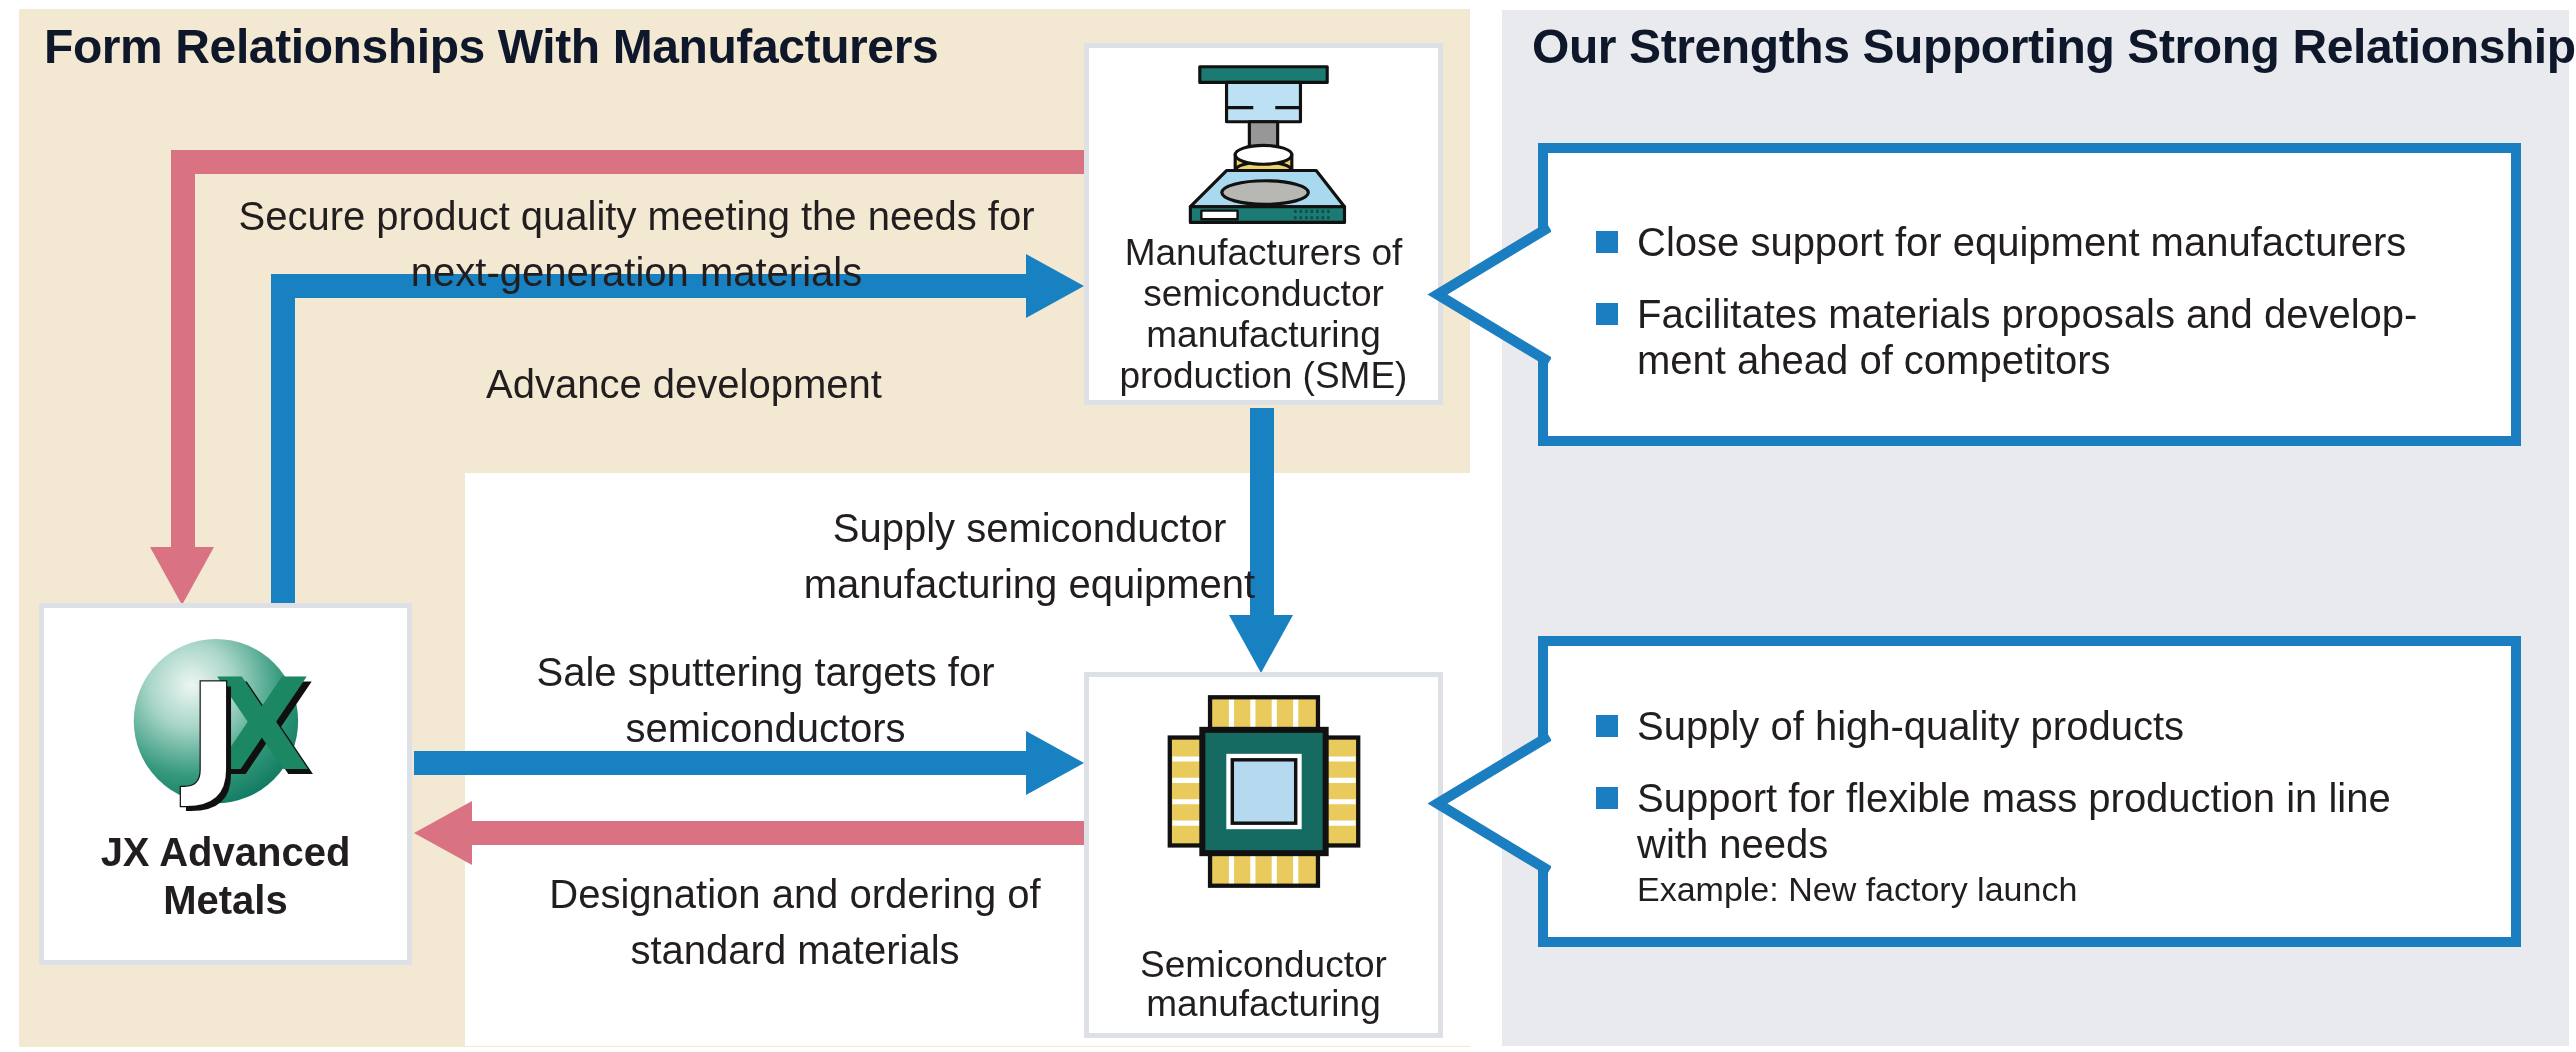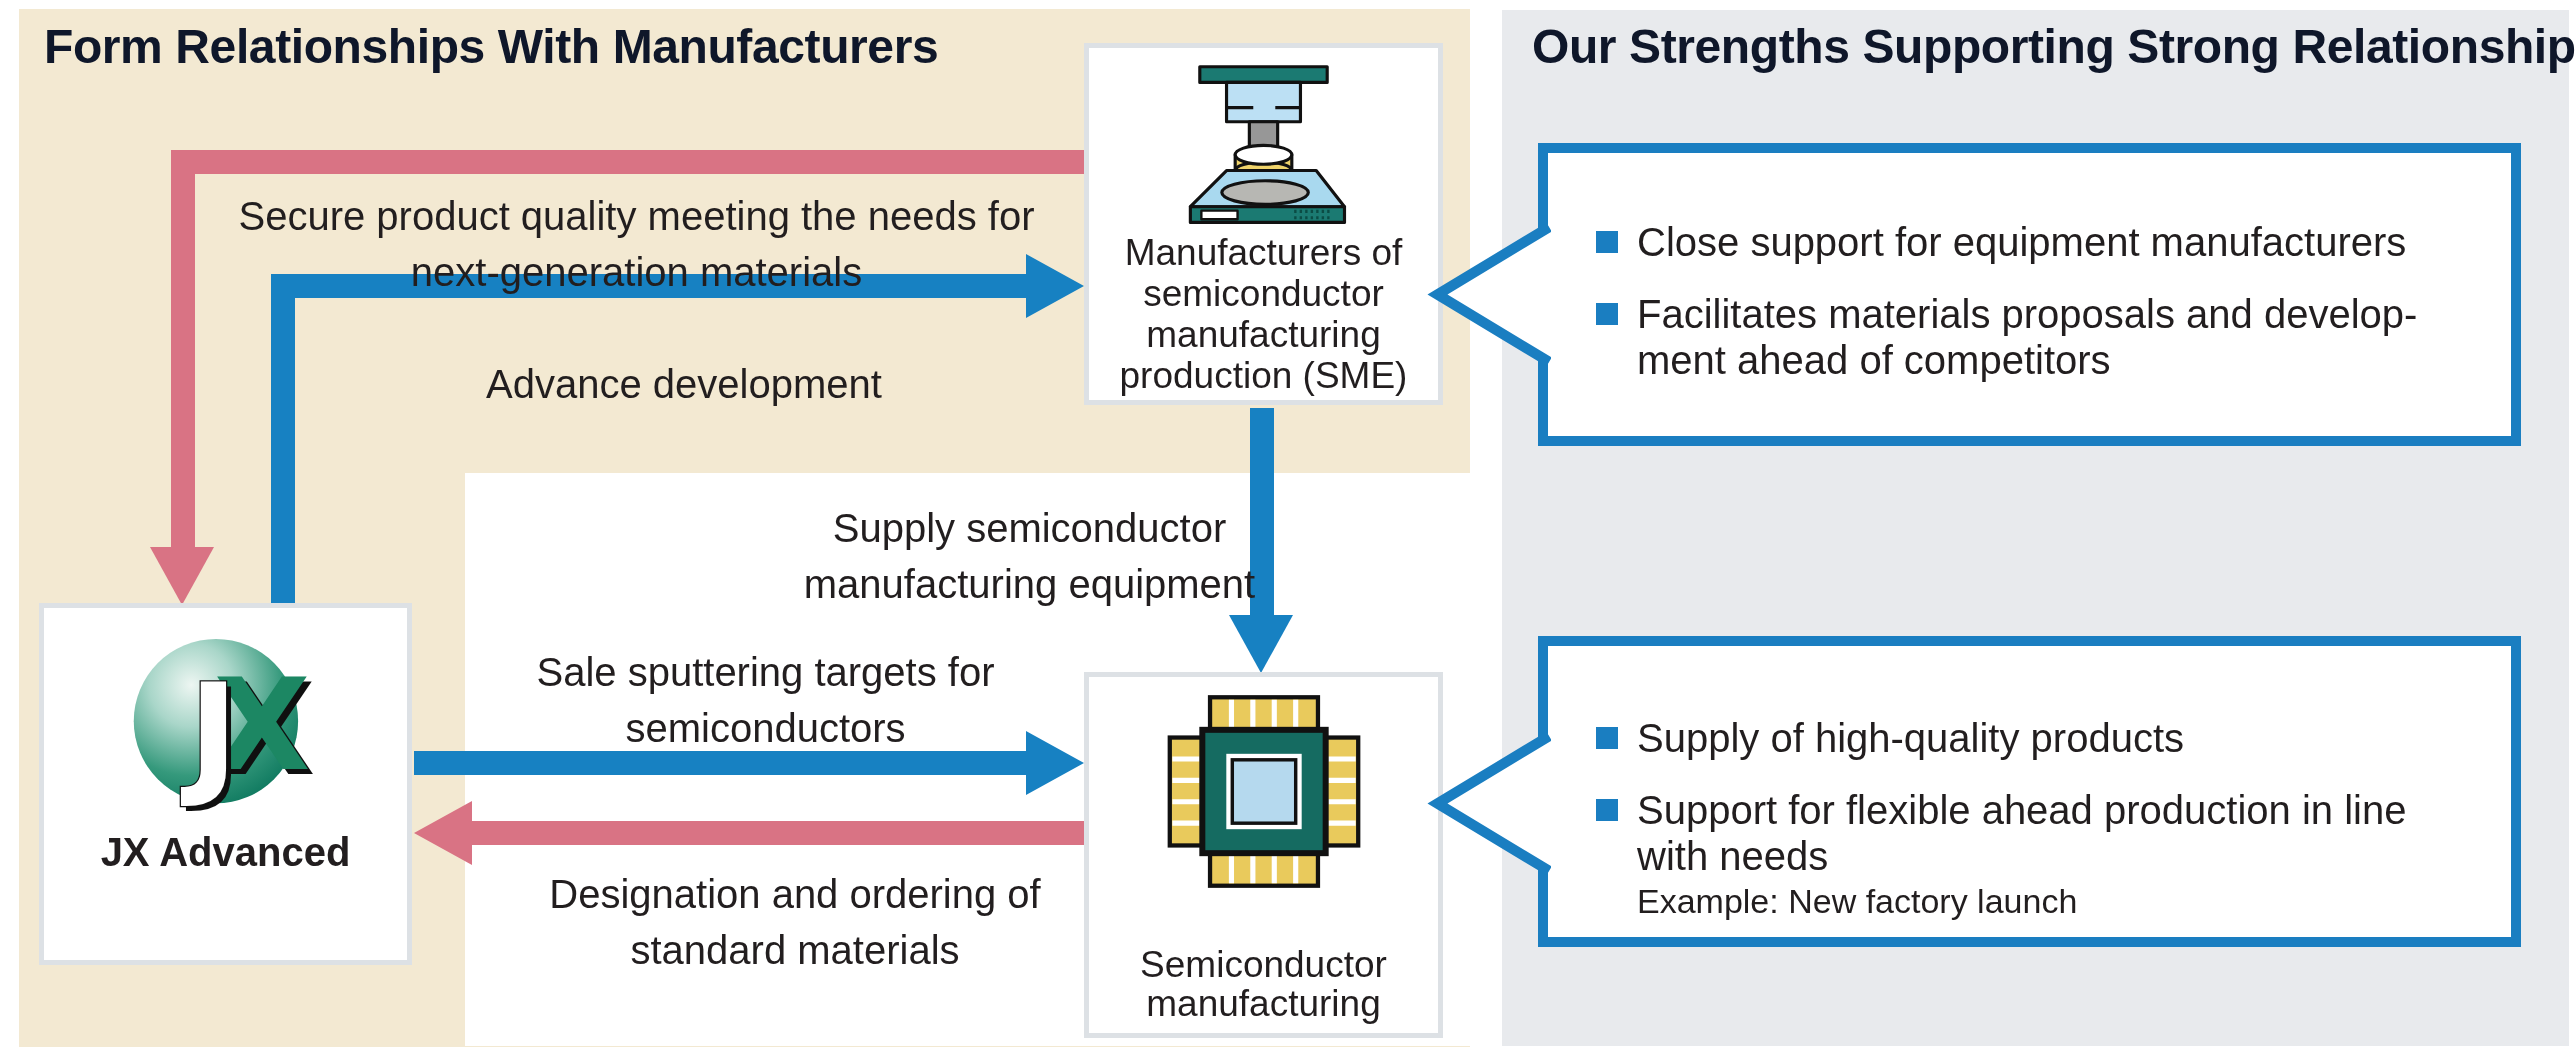--- a/index.html
+++ b/index.html
@@ -49,21 +49,21 @@
   .ebox-jx .cap { margin-top:3.4px; font-size:40px; font-weight:bold; line-height:48px; }
   .ebox-semi .icon { margin-top:10.3px; }
   .ebox-semi .cap { margin-top:auto; margin-bottom:10.3px; line-height:39px; }
 
   
   .callout { position:absolute; left:1538px; width:983px; background:#fff; border:10.3px solid #1A7EC1; box-sizing:border-box; }
   .callout-1 { top:143px; height:303px; }
   .callout-2 { top:636px; height:311px; }
   .callout .content { box-sizing:border-box; padding-left:48px; padding-right:26px; }
   .callout-1 .content { padding-top:66px; }
-  .callout-2 .content { padding-top:57px;margin-top:12px; }
+  .callout-2 .content { padding-top:57px; }
   .bullet-item { display:flex; margin-bottom:26px; font-size:40px; line-height:46px; }
   .bullet-item .sq { flex:none; width:22px; height:22px; background:#1A7EC1; margin:12px 19px 0 0; }
   .bullet-item .lines div { white-space:nowrap; }
   .example { font-size:34px; line-height:39px; margin:3.4px 0 0 41px; white-space:nowrap; }
   .pointer { position:absolute; }
   .callout-1 .pointer { left:-121px; top:69px; }
   .callout-2 .pointer { left:-121px; top:85px; }
 </style>
 </head>
 <body>
@@ -152,20 +152,21 @@
         </defs>
         <circle cx="118" cy="112" r="98" fill="url(#jxg)"></circle>
         <text x="179" y="175" font-family="DejaVu Sans, sans-serif" font-size="150" font-weight="bold" text-anchor="middle" fill="#101010">X</text>
         <text x="173" y="169" font-family="DejaVu Sans, sans-serif" font-size="150" font-weight="bold" text-anchor="middle" fill="#1C8763">X</text>
         <text x="121" y="187" font-family="DejaVu Sans, sans-serif" font-size="160" font-weight="bold" text-anchor="middle" fill="#101010">J</text>
         <text x="115" y="181" font-family="DejaVu Sans, sans-serif" font-size="160" font-weight="bold" text-anchor="middle" fill="#FFFFFF" stroke="#111" stroke-width="3" paint-order="stroke">J</text>
       </svg>
     </div>
     <div class="cap">
       <div>JX Advanced</div>
+      <div>Metals</div>
     </div>
   </div>
 
   <div class="ebox ebox-semi">
     <div class="icon">
       <svg width="214" height="209" viewBox="0 0 244 244">
         <g stroke="#111" stroke-width="5">
           <rect x="59" y="12" width="126" height="38" fill="#E9CA5C"></rect>
           <rect x="59" y="194" width="126" height="38" fill="#E9CA5C"></rect>
           <rect x="12" y="59" width="38" height="126" fill="#E9CA5C"></rect>
@@ -220,21 +221,21 @@
     <div class="content">
       <div class="bullet-item">
         <span class="sq"></span>
         <span class="lines">
           <div>Supply of high-quality products</div>
         </span>
       </div>
       <div class="bullet-item" style="margin-bottom:0;">
         <span class="sq"></span>
         <span class="lines">
-          <div>Support for flexible ahead production in line</div>
+          <div>Support for flexible mass production in line</div>
           <div>with needs</div>
         </span>
       </div>
       <div class="example">Example: New factory launch</div>
     </div>
   </div>
 
 </div>
 
 

